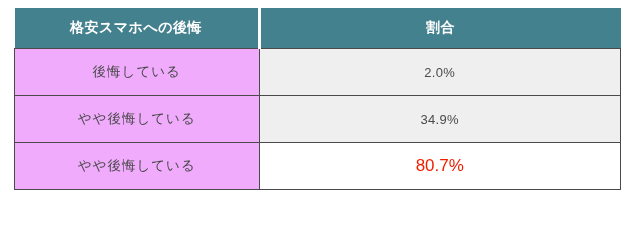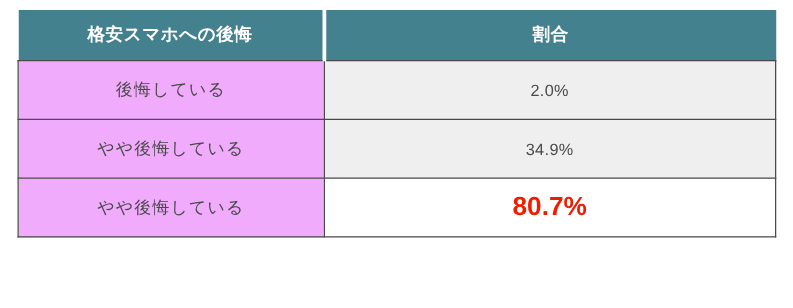--- a/index.html
+++ b/index.html
@@ -66,22 +66,22 @@
     width: 360px;
     background: #ffffff;
     letter-spacing: 0.3px;
     font-size: 13px;
   }
   tbody tr.row-shaded td.cell-value {
     background: #f0efef;
   }
   tbody td.cell-value.highlight {
     color: #f01e00;
-    font-weight: bold;
-    font-size: 21px;
+    font-weight: normal;
+    font-size: 17px;
     letter-spacing: 0;
   }
 </style>
 </head>
 <body>
 
 <div class="table-wrap">
   <table class="survey-table">
     <thead>
       <tr>

